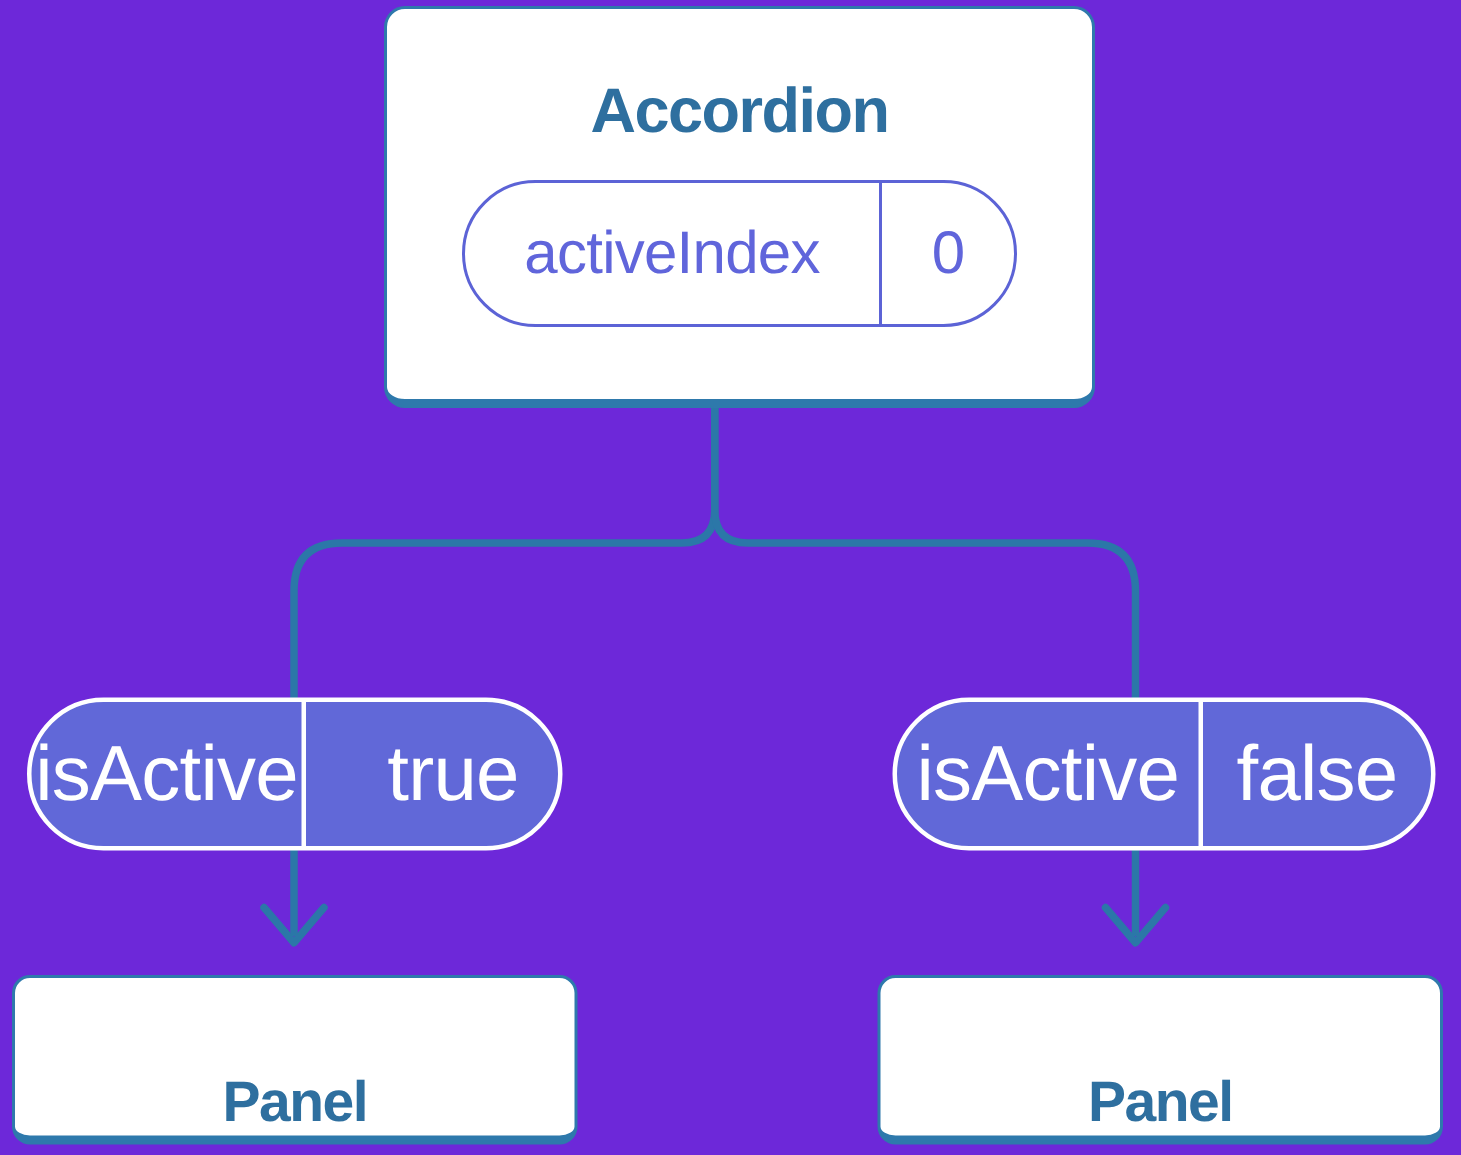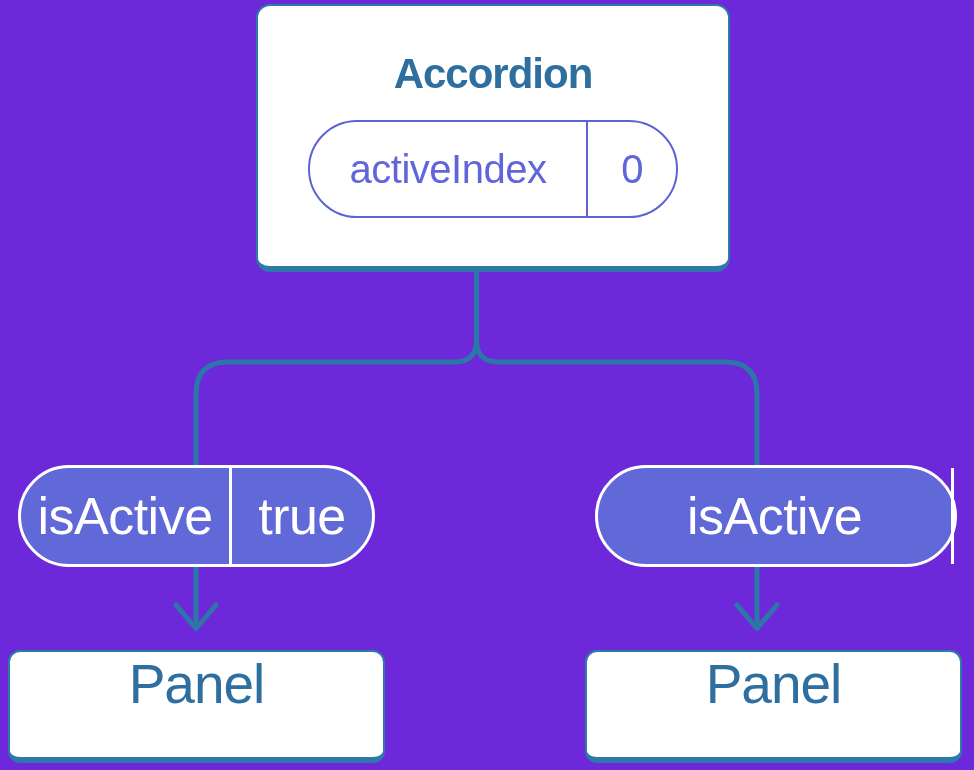--- a/index.html
+++ b/index.html
@@ -80,30 +80,30 @@
     display: flex;
     align-items: center;
     justify-content: center;
   }
   .pill-val {
     display: flex;
     align-items: center;
     justify-content: center;
   }
   .pill-outline .pill-val { width: 88px; }
-  .pill-left  .pill-val { width: 140px; }
+  .pill-left  .pill-val { width: 140px; padding-left: 28px; }
   .pill-right .pill-val { width: 152px; }
   .panel {
     width: 377px; height: 113px;
     border-radius: 12px;
     display: flex;
-    align-items: flex-start;
+    align-items: flex-end;
     justify-content: center;
-    font-size: 55px;
-    font-weight: 400;
+    font-size: 38px;
+    font-weight: 700;
     letter-spacing: -1px;
     color: #2E6F9F;
   }
   .panel-left  { left: 8px;   top: 650px; }
   .panel-right { left: 585px; top: 650px; }
 </style>
 </head>
 <body>
 
 <div class="canvas">
@@ -126,20 +126,21 @@
 
   <div class="pill pill-filled pill-left">
     <span class="pill-key">isActive</span>
     <span class="pill-divider"></span>
     <span class="pill-val">true</span>
   </div>
 
   <div class="pill pill-filled pill-right">
     <span class="pill-key">isActive</span>
     <span class="pill-divider"></span>
+    <span class="pill-val">false</span>
   </div>
 
   <div class="card panel panel-left">
     <span>Panel</span>
   </div>
 
   <div class="card panel panel-right">
     <span>Panel</span>
   </div>
 

